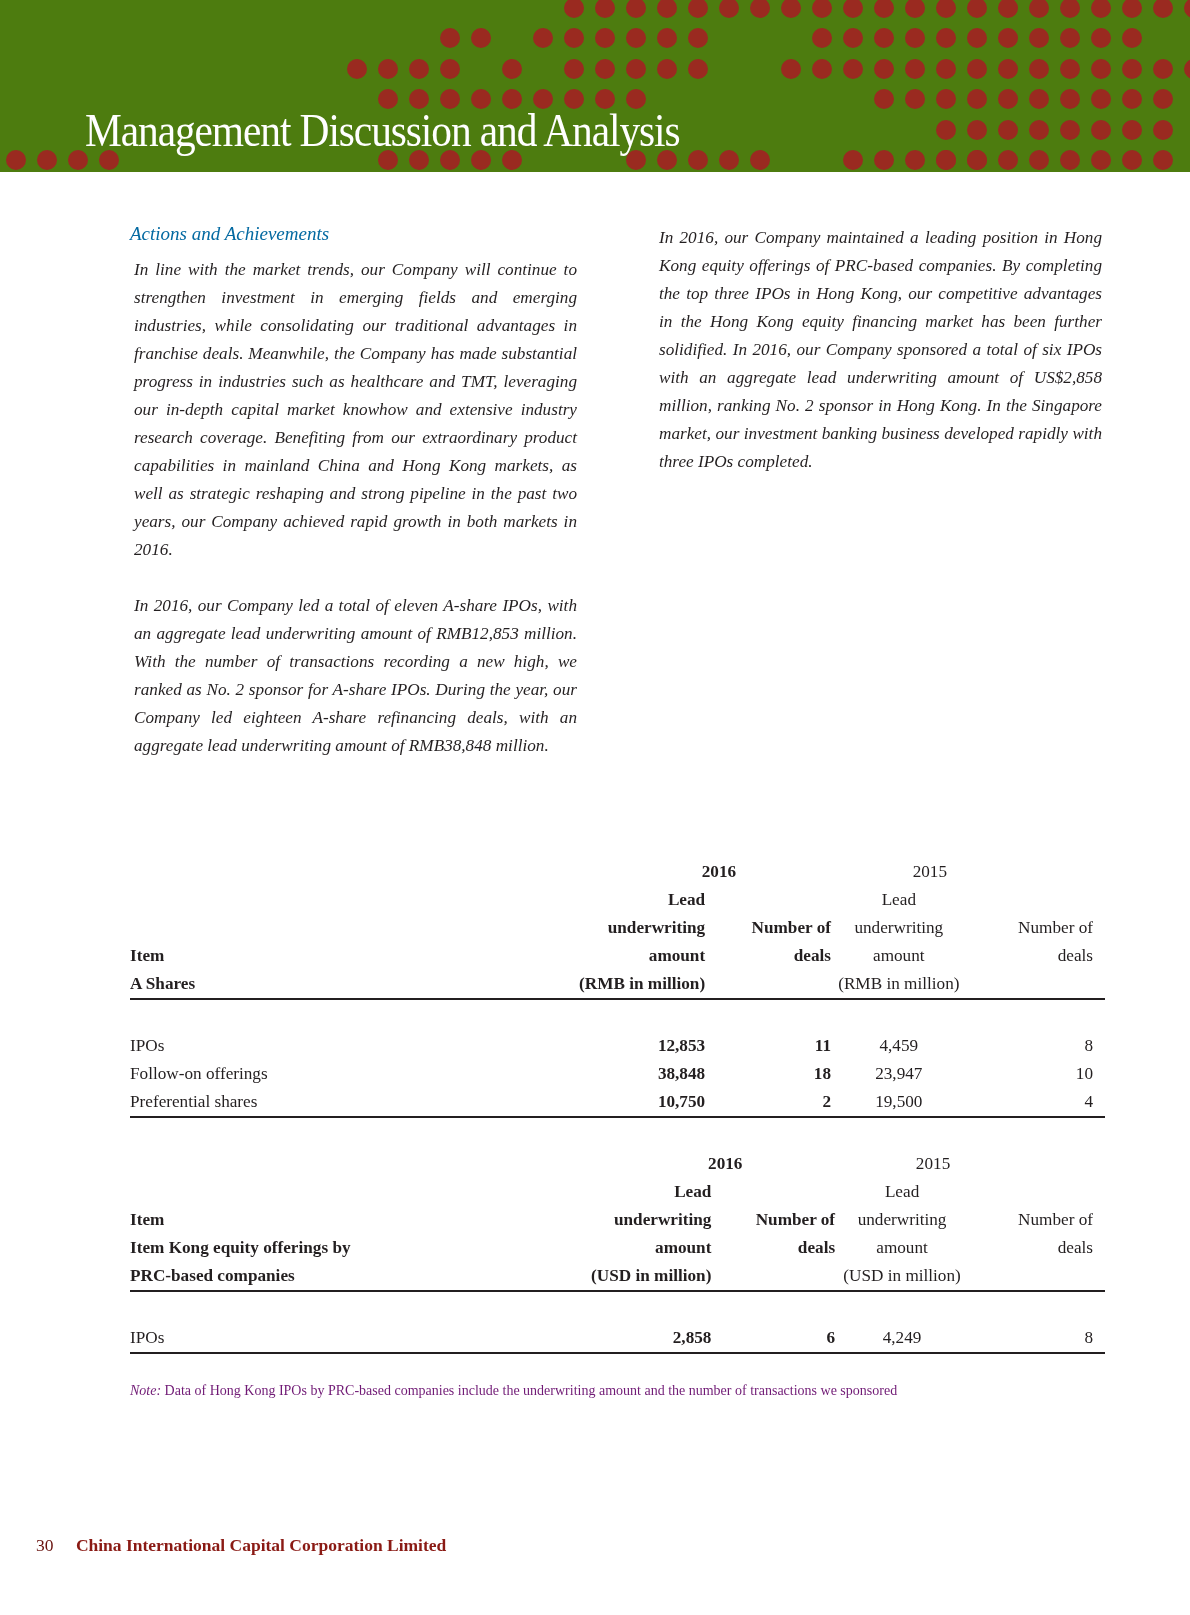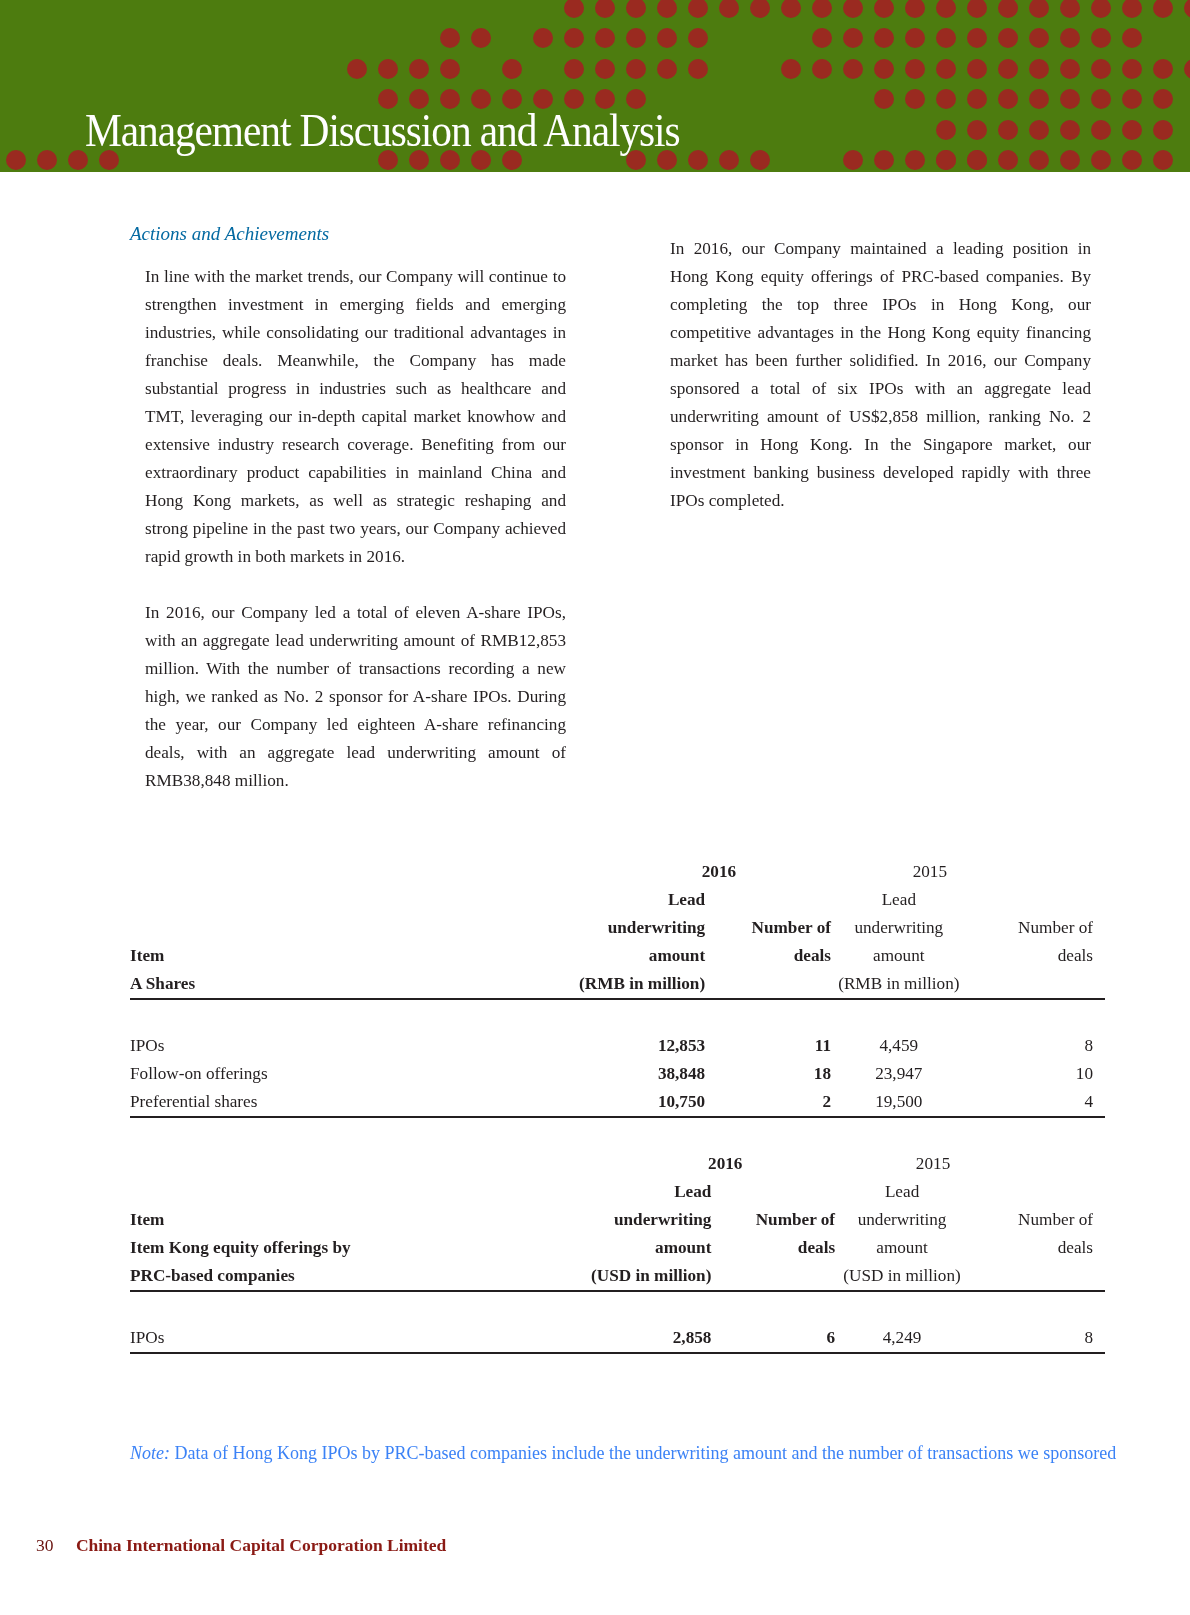--- a/index.html
+++ b/index.html
@@ -8,37 +8,37 @@
 
   .banner { position: absolute; left: 0; top: 0; width: 1190px; height: 172px; background: #860f0a; overflow: hidden; }
   .banner svg { position: absolute; left: 0; top: 0; }
   .banner-title { position: absolute; left: 85px; top: 104px; font-size: 46px; color: #ffffff;
                   font-family: "Liberation Serif", "DejaVu Serif", serif; letter-spacing: -1.2px;
                   transform: scaleX(0.9); transform-origin: left top; white-space: nowrap; }
 
   .col { position: absolute; top: 220px; width: 451px; font-size: 17.2px; line-height: 28px; }
   .col-left { left: 130px; }
   .col-right { left: 655px; }
-  .col p { margin: 15px; text-align: justify; text-align-last: left; }
+  .col p { margin: 4px; text-align: justify; text-align-last: left; font-style: italic; }
   .col p + p { margin-top: 28px; }
   .section-heading { color: #0369a1; font-style: italic; font-size: 19px; line-height: 28px; margin: 0 0 8px 0; }
 
   table.fin { position: absolute; left: 130px; width: 975px; border-collapse: collapse; font-size: 17.2px; }
   table.fin td { padding: 0; height: 28px; line-height: 28px; white-space: nowrap; }
   table.fin .c0 { width: 400px; text-align: left; }
   table.fin .c1 { width: 270px; text-align: right; }
   table.fin .c2 { width: 140px; text-align: right; }
   table.fin .c3 { width: 140px; text-align: center; }
   table.fin .c4 { width: 142px; text-align: right; padding-right: 12px; }
   table.fin .bold { font-weight: bold; }
   table.fin tr.rule td { border-bottom: 2px solid #231f20; }
   table.fin tr.spacer td { height: 32px; }
   table.fin tr.last td { border-bottom: 2px solid #231f20; }
 
-  .note { position: absolute; left: 130px; top: 1443px; font-size: 18px; color: #3b82f6; white-space: nowrap; }
+  .note { position: absolute; left: 130px; top: 1383px; font-size: 14px; color: #701a75; white-space: nowrap; }
   .note em { font-style: italic; }
 
   .footer { position: absolute; left: 36px; top: 1535px; font-size: 17.5px; white-space: nowrap; }
   .footer .page-num { color: #6a1410; margin-right: 18px; }
   .footer .company { color: #8a1a14; font-weight: bold; }
 </style>
 </head>
 <body>
 
 <div class="banner" style="background: #4d7c0f;">

